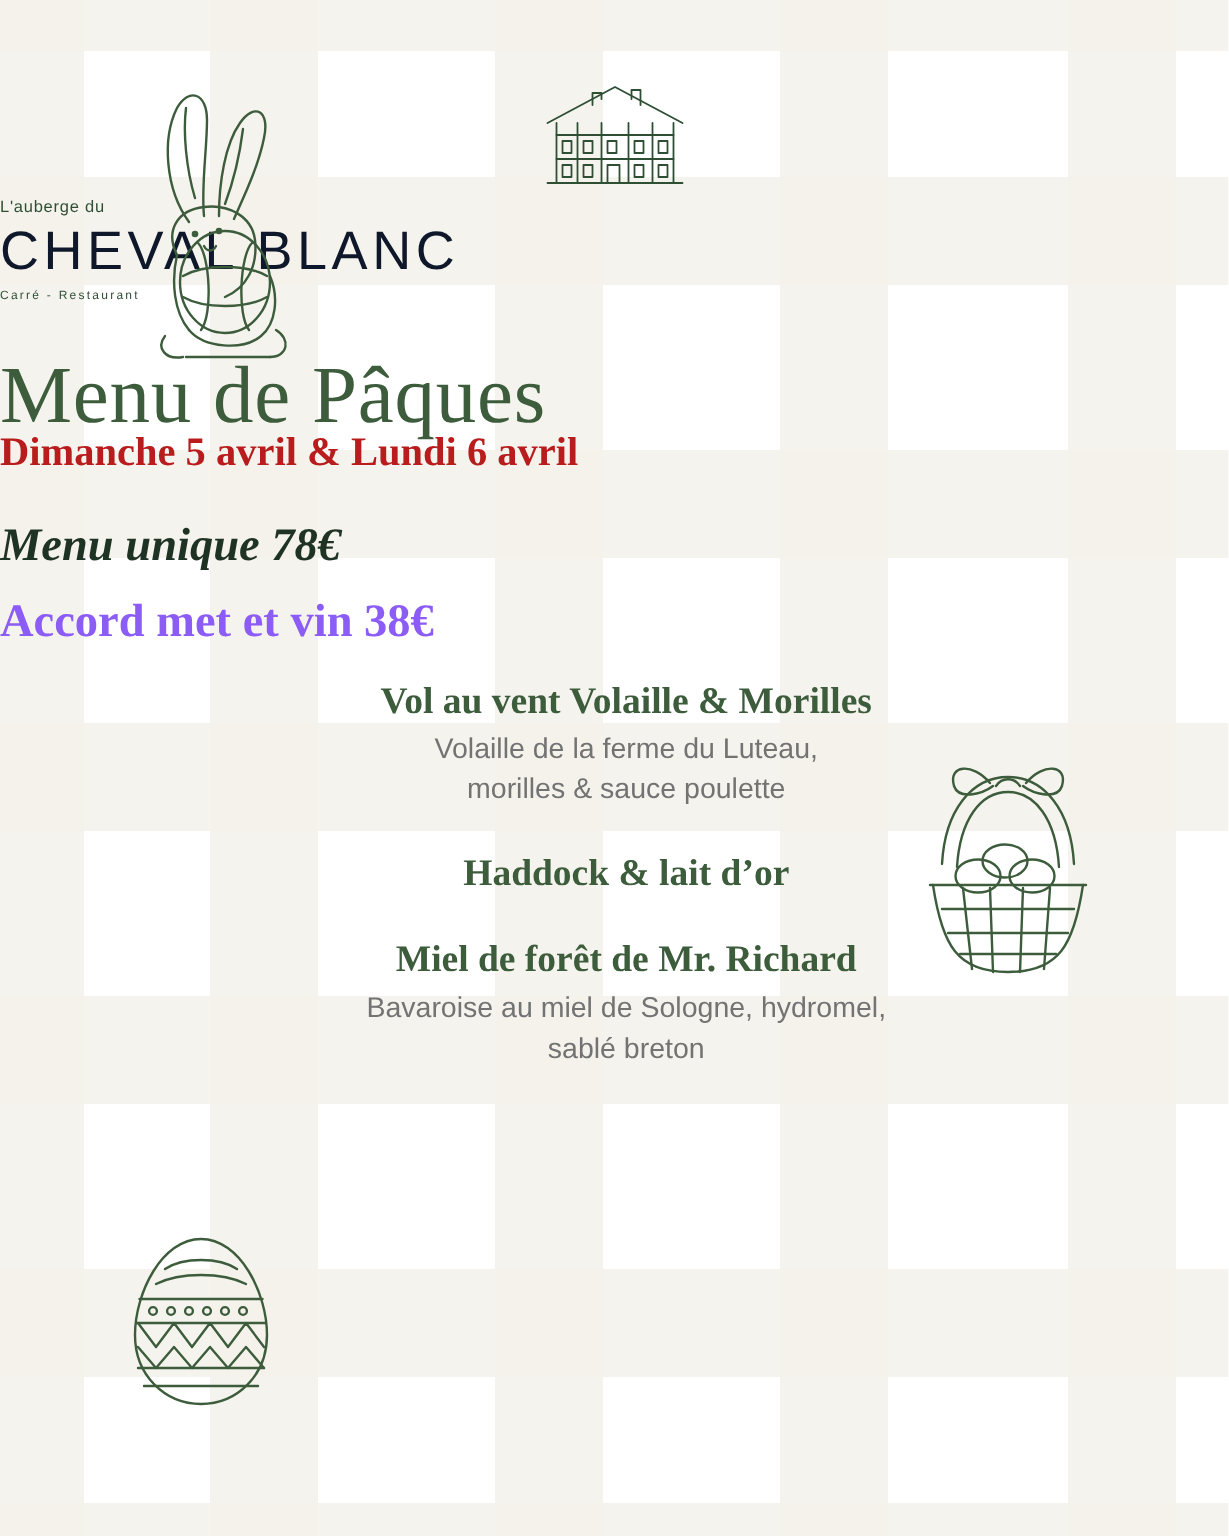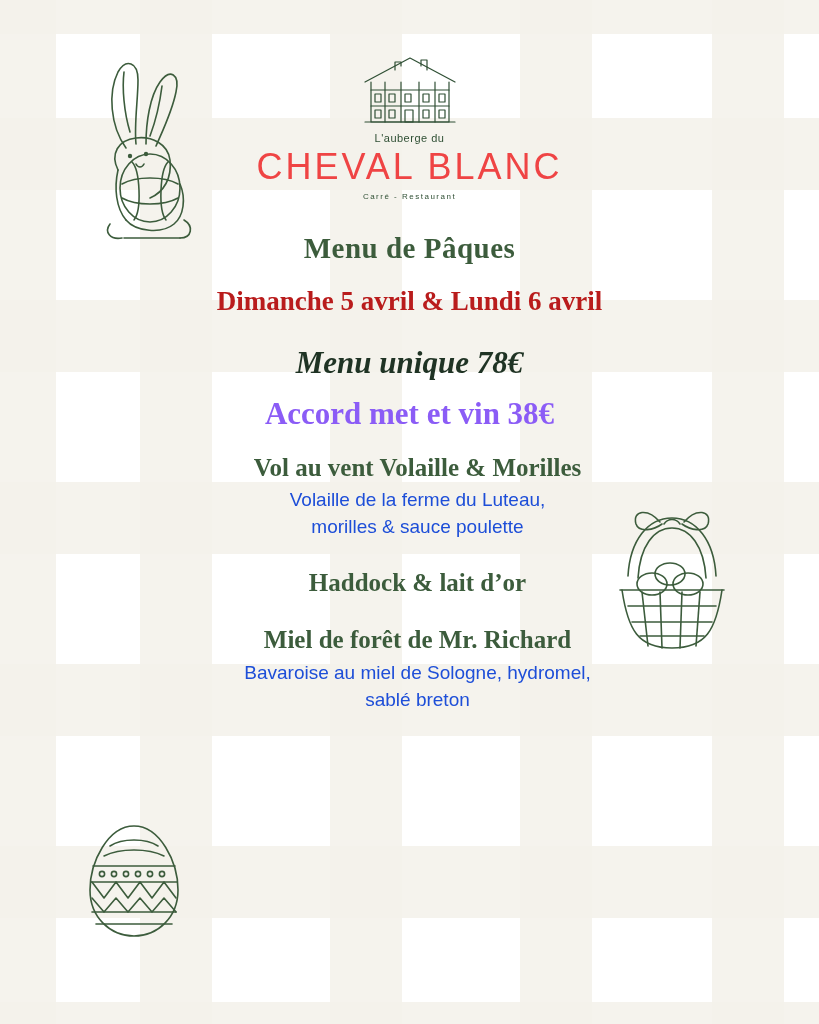--- a/index.html
+++ b/index.html
@@ -40,21 +40,21 @@
   #sheet {
     position: absolute;
     inset: 0;
     z-index: 2;
   }
 
   .center-col {
     position: absolute;
     left: 0;
     right: 0;
-    text-align: center;
+    text-align: left;
   }
 
   
   #logo-block {
     top: 52px;
   }
   .logo-house {
     display: block;
     margin: 0 auto;
   }
@@ -62,38 +62,38 @@
     font-family: "Liberation Sans", sans-serif;
     font-size: 11px;
     letter-spacing: .5px;
     color: #2f4f34;
     margin-top: 2px;
   }
   .logo-name {
     font-family: "Liberation Sans", sans-serif;
     font-size: 36px;
     letter-spacing: 3px;
-    color: #ef4444;
+    color: #0f172a;
     margin-top: 2px;
     font-weight: 400;
   }
   .logo-tag {
     font-family: "Liberation Sans", sans-serif;
     font-size: 8px;
     letter-spacing: 1.5px;
     color: #2f4f34;
     margin-top: 4px;
   }
 
   
   #menu-title {
     top: 232px;
     font-family: "Liberation Serif", serif;
-    font-weight: 700;
-    font-size: 29px;
+    font-weight: 400;
+    font-size: 54px;
     color: #3c5c3c;
     letter-spacing: .5px;
   }
   #menu-dates {
     top: 286px;
     font-family: "Liberation Serif", serif;
     font-weight: 700;
     font-size: 27px;
     color: #b91c1c;
   }
@@ -128,21 +128,21 @@
   .course-name {
     font-family: "Liberation Serif", serif;
     font-weight: 700;
     font-size: 25px;
     color: #3c5c3c;
     line-height: 1.25;
   }
   .course-desc {
     font-family: "Liberation Sans", sans-serif;
     font-size: 19px;
-    color: #1d4ed8;
+    color: #737373;
     line-height: 1.42;
     margin-top: 4px;
     white-space: pre-line;
   }
 
   
   .illus {
     position: absolute;
     z-index: 3;
   }

